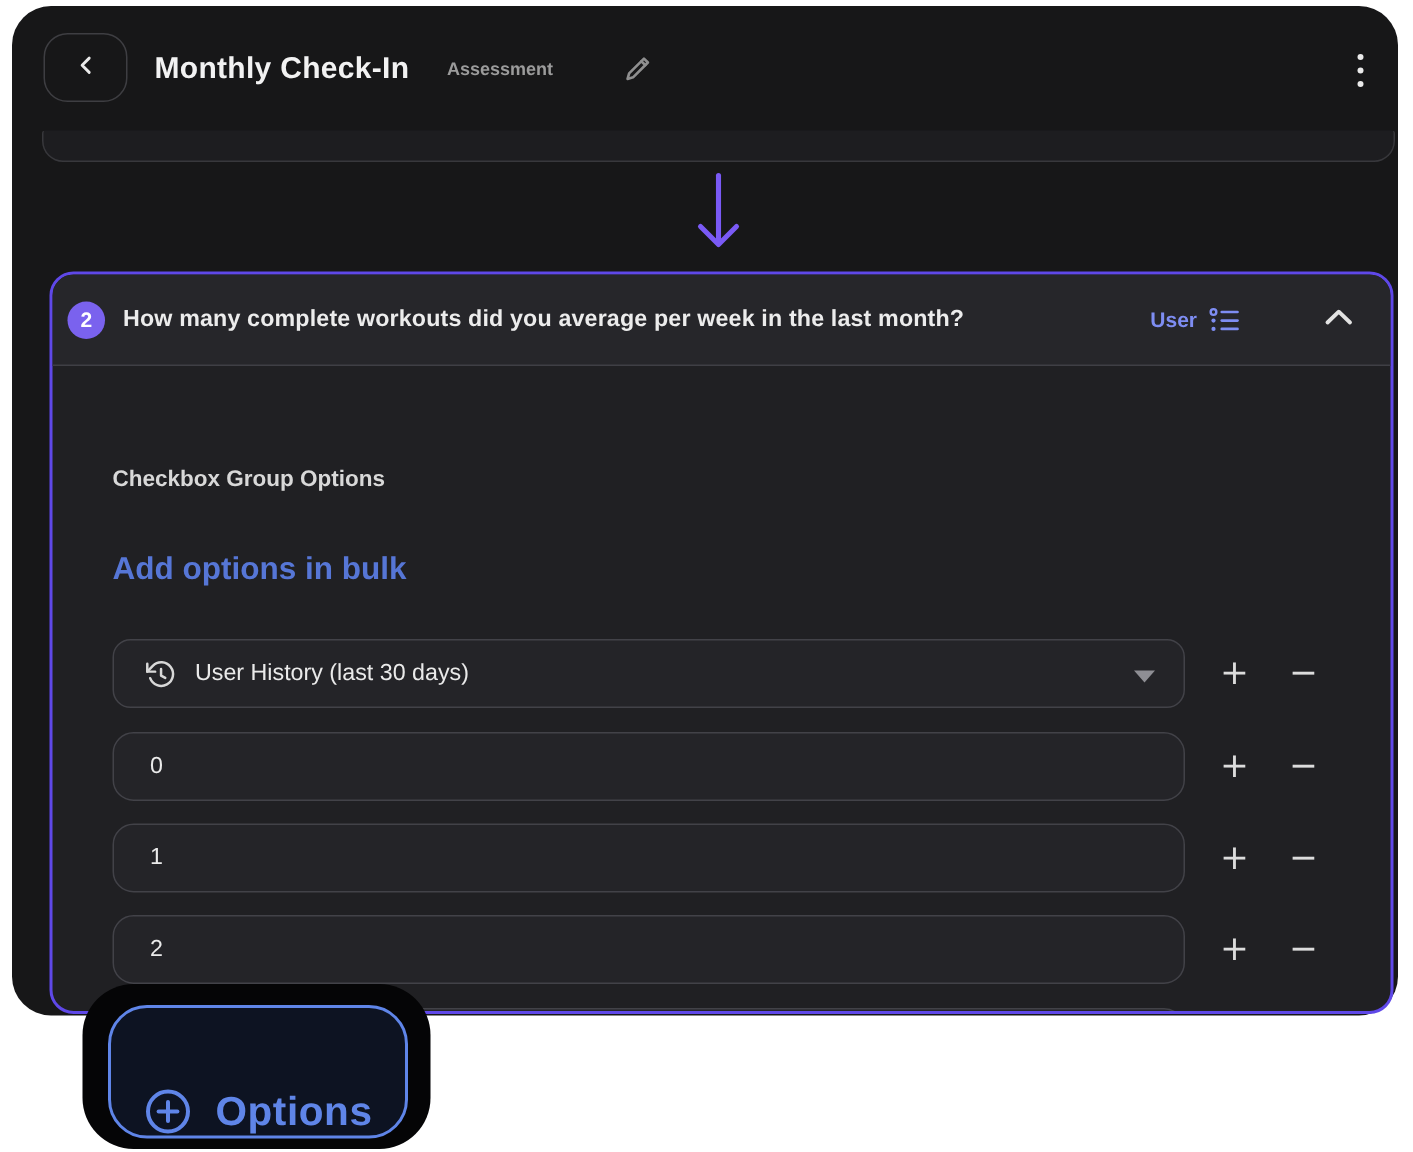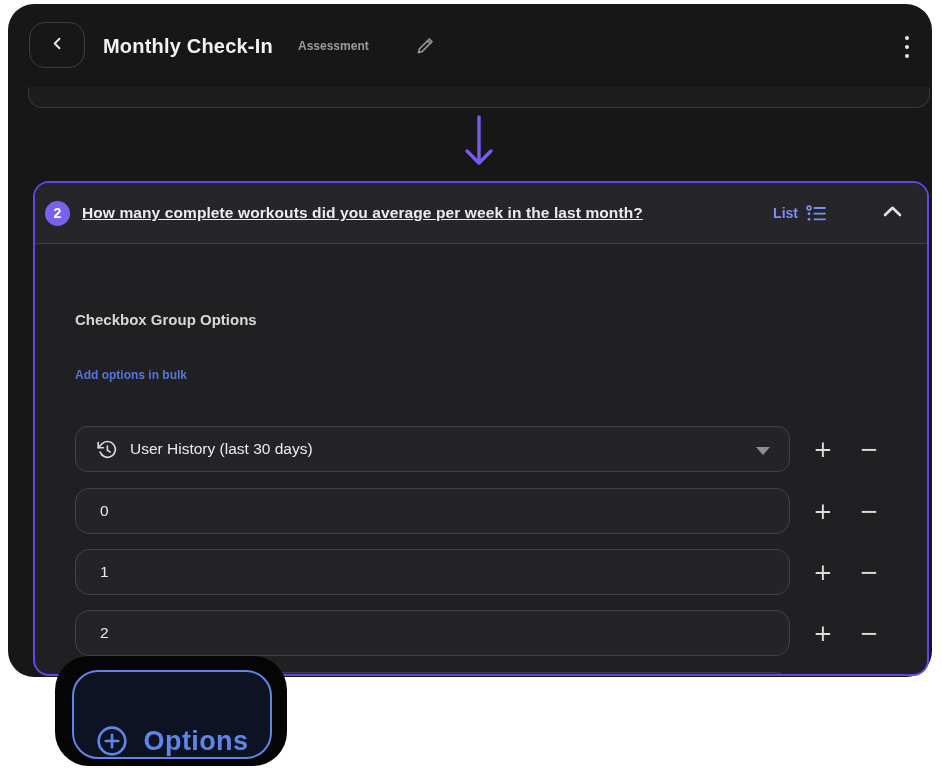--- a/index.html
+++ b/index.html
@@ -81,39 +81,38 @@
   }
   .q-badge {
     flex: none; width: 25px; height: 25px; border-radius: 50%;
     background: #7a62ee; color: #ffffff;
     font-size: 14px; font-weight: 700;
     display: flex; align-items: center; justify-content: center;
   }
   .q-text {
     flex: 1; font-size: 15.5px; font-weight: 600; color: #ececec;
     letter-spacing: .1px;
-    text-decoration: underline;
   }
   .q-type {
     display: flex; align-items: center; gap: 8px;
     color: #7e8df2; font-size: 14px; font-weight: 700;
     background: transparent; border: 0; cursor: pointer;
   }
   .q-collapse {
     margin-left: 44px; background: transparent; border: 0; cursor: pointer;
     display: flex; align-items: center; justify-content: center;
   }
 
   .section-heading {
     position: absolute; left: 40px; top: 128px;
     font-size: 15px; font-weight: 600; color: #d8d8d8;
   }
   .bulk-link {
     position: absolute; left: 40px; top: 185px;
-    font-size: 12px; font-weight: 600; color: #5676d6;
+    font-size: 21px; font-weight: 600; color: #5676d6;
     text-decoration: none; cursor: pointer;
   }
 
   
   .opt-row {
     position: absolute; left: 40px; width: 830px; height: 46px;
     display: flex; align-items: center;
   }
   .opt-box {
     flex: none; width: 715px; height: 46px;
@@ -212,21 +211,21 @@
       <polyline points="5 37 17 49 29 37"></polyline>
     </svg>
   </div>
 
   <div class="q-card">
 
     <div class="q-head">
       <div class="q-badge">2</div>
       <div class="q-text">How many complete workouts did you average per week in the last month?</div>
       <button class="q-type">
-        <span>List</span>
+        <span>User</span>
         <span style="display:flex;">
           <svg width="20" height="17" viewBox="0 0 20 17" fill="none">
             <circle cx="3" cy="3" r="1.9" stroke="#7e8df2" stroke-width="1.6"></circle>
             <line x1="8.5" y1="3" x2="19" y2="3" stroke="#7e8df2" stroke-width="1.8" stroke-linecap="round"></line>
             <circle cx="3" cy="8.7" r="1.4" fill="#7e8df2"></circle>
             <line x1="8.5" y1="8.7" x2="19" y2="8.7" stroke="#7e8df2" stroke-width="1.8" stroke-linecap="round"></line>
             <circle cx="3" cy="14.3" r="1.4" fill="#7e8df2"></circle>
             <line x1="8.5" y1="14.3" x2="19" y2="14.3" stroke="#7e8df2" stroke-width="1.8" stroke-linecap="round"></line>
           </svg>
         </span>

